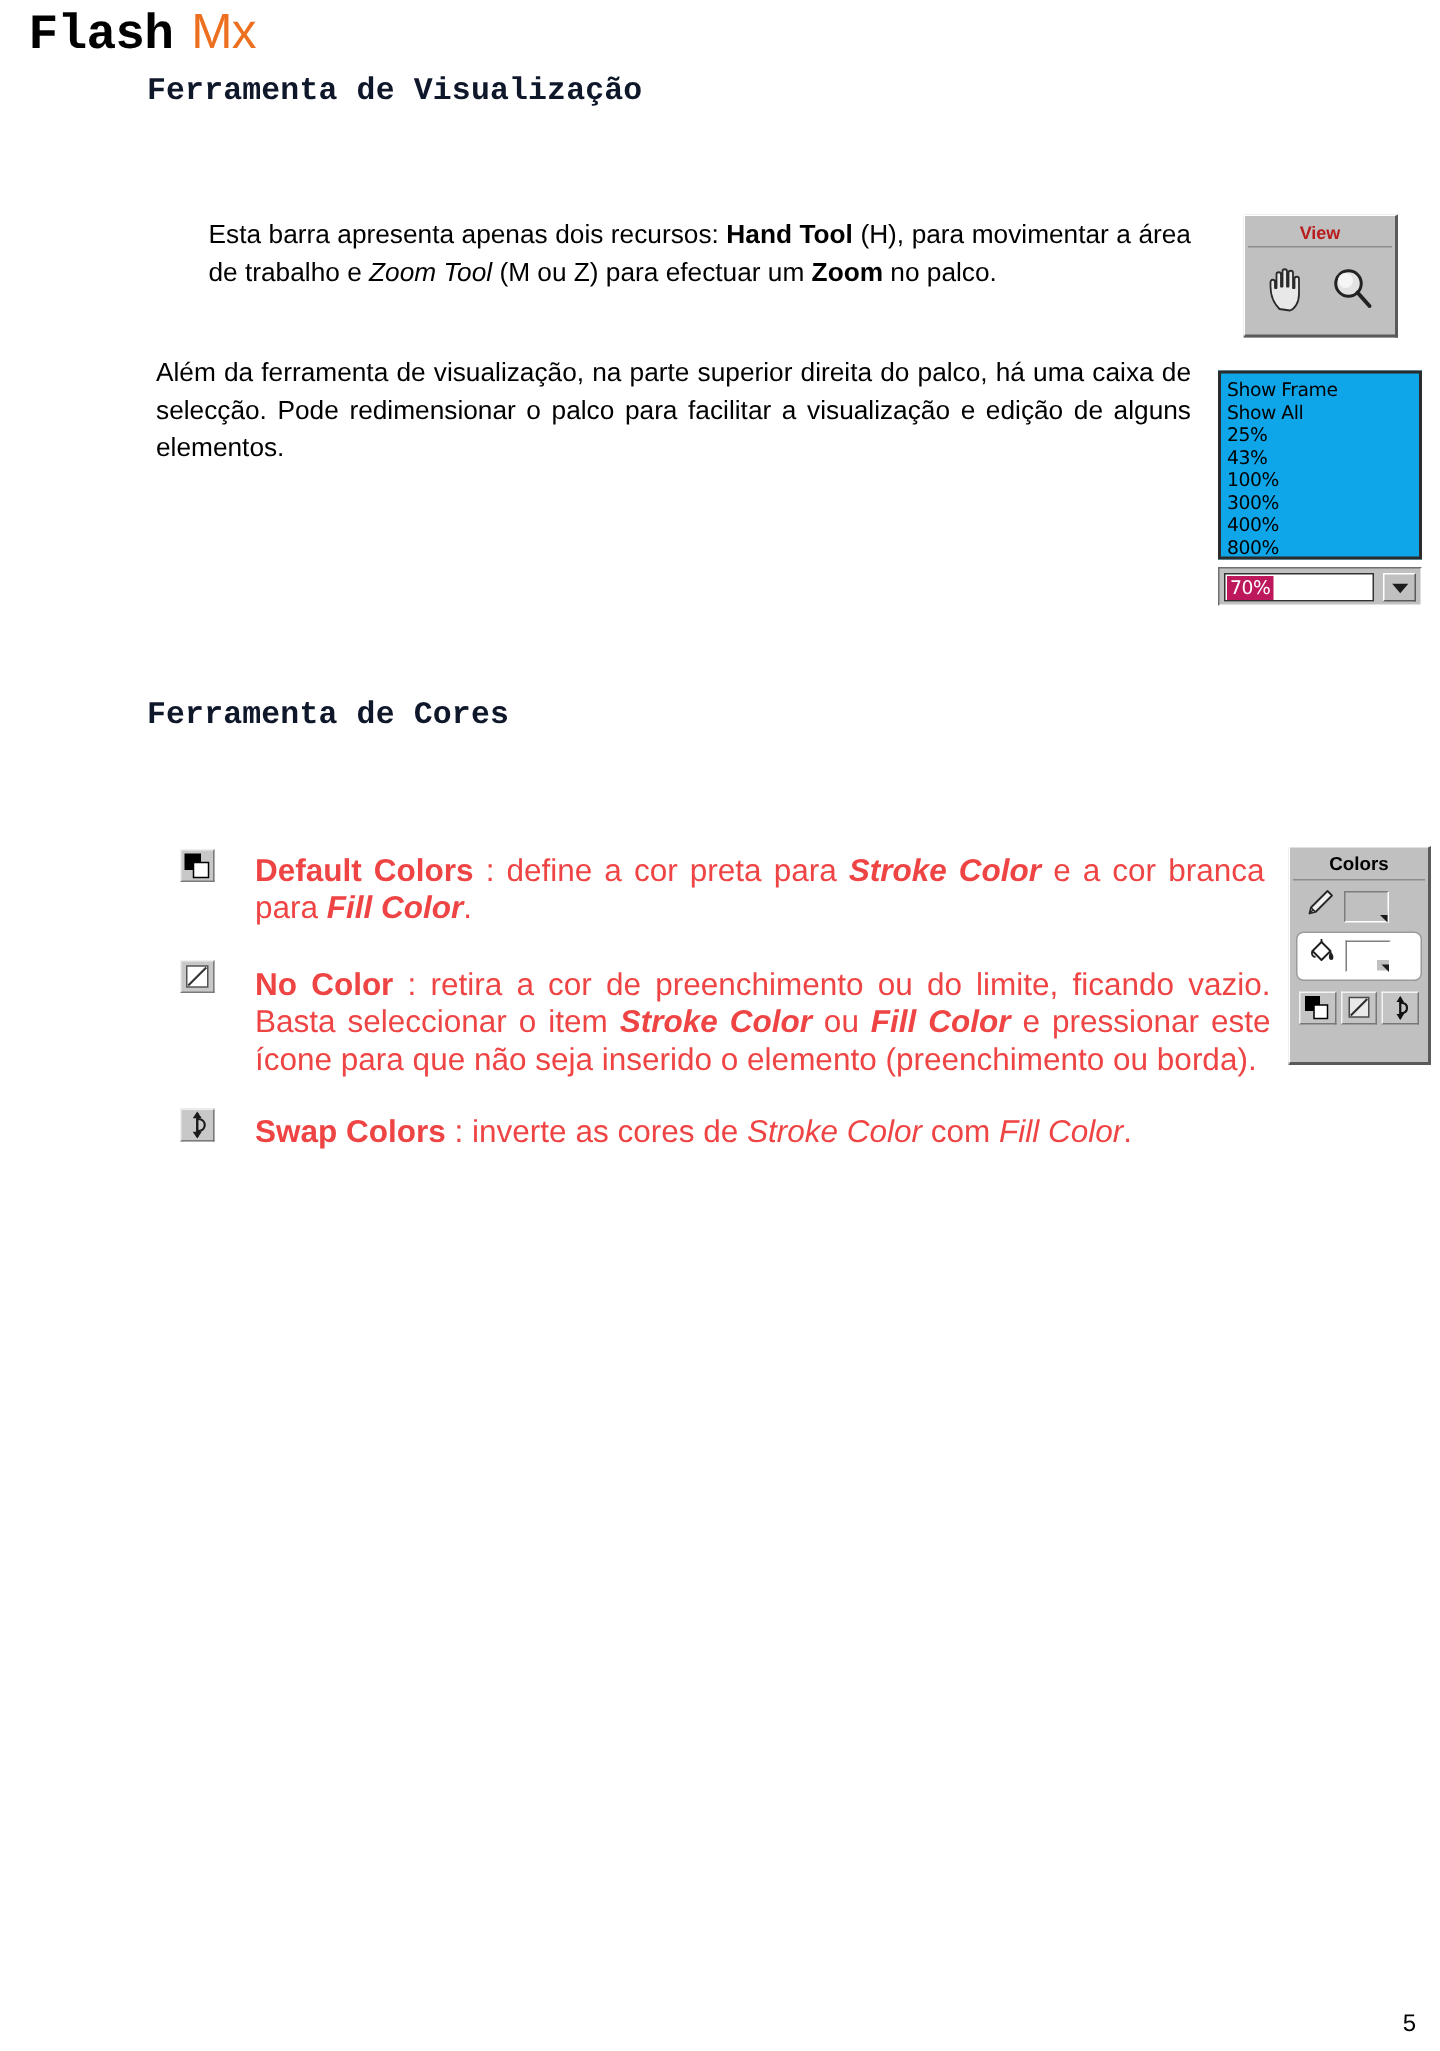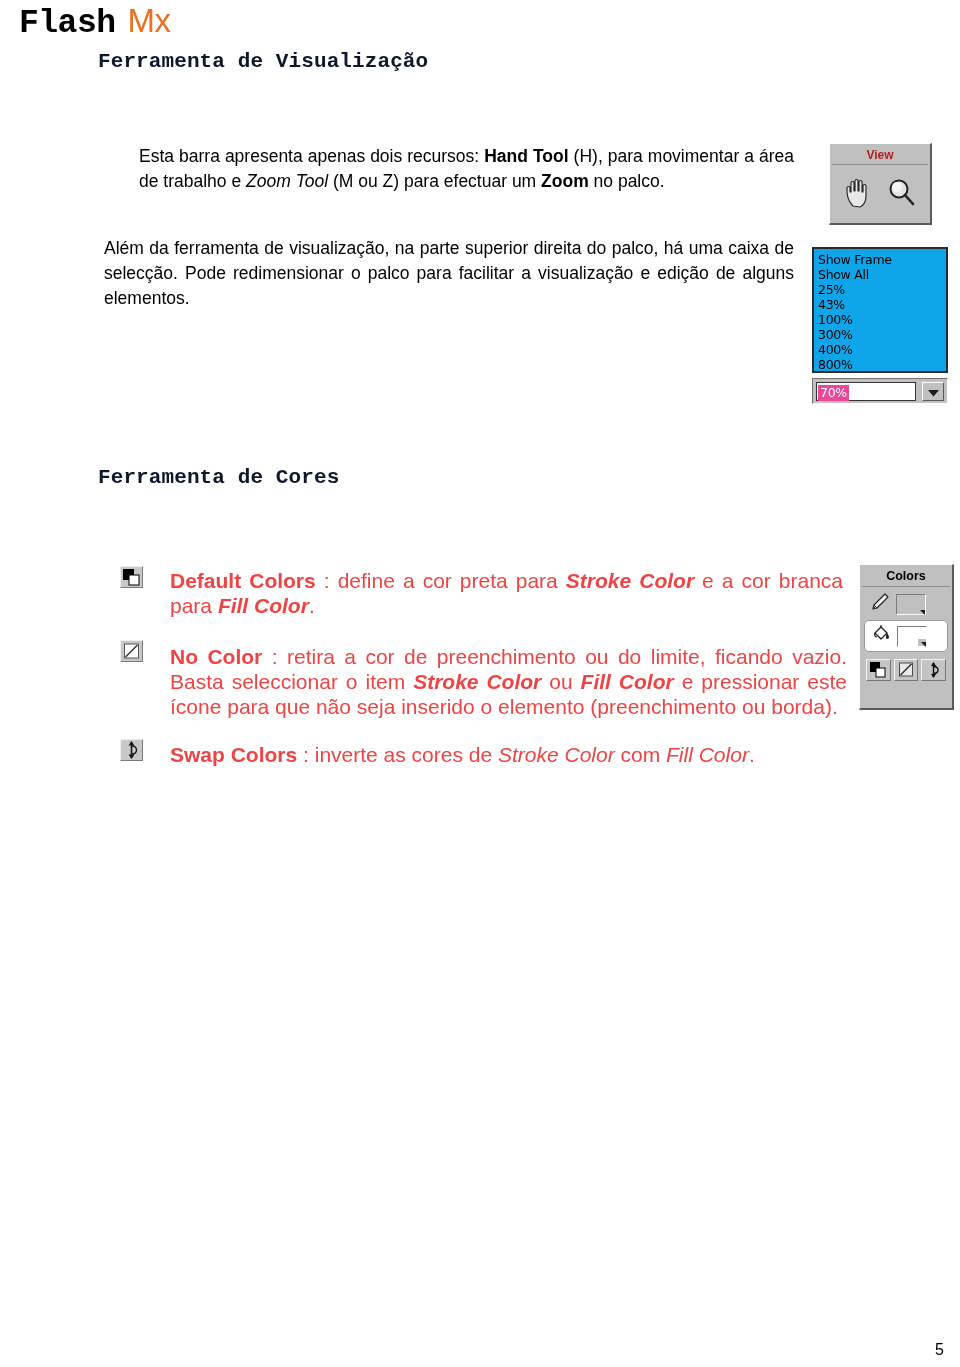--- a/index.html
+++ b/index.html
@@ -185,21 +185,21 @@
   #panel-zoombox .combo-field {
     position: absolute;
     left: 3px; top: 3px;
     width: 100px; height: 19px;
     background: #ffffff;
     border: 1px solid #333333;
     box-sizing: border-box;
   }
   #panel-zoombox .combo-value {
     display: inline-block;
-    background: #ec4899;
+    background: #be185d;
     color: #ffffff;
     font-family: "DejaVu Sans", sans-serif;
     font-size: 12.5px;
     line-height: 16px;
     padding: 0 2px;
     margin: 1px 0 0 1px;
     letter-spacing: -0.3px;
   }
   #panel-zoombox .combo-arrow-btn {
     position: absolute;

